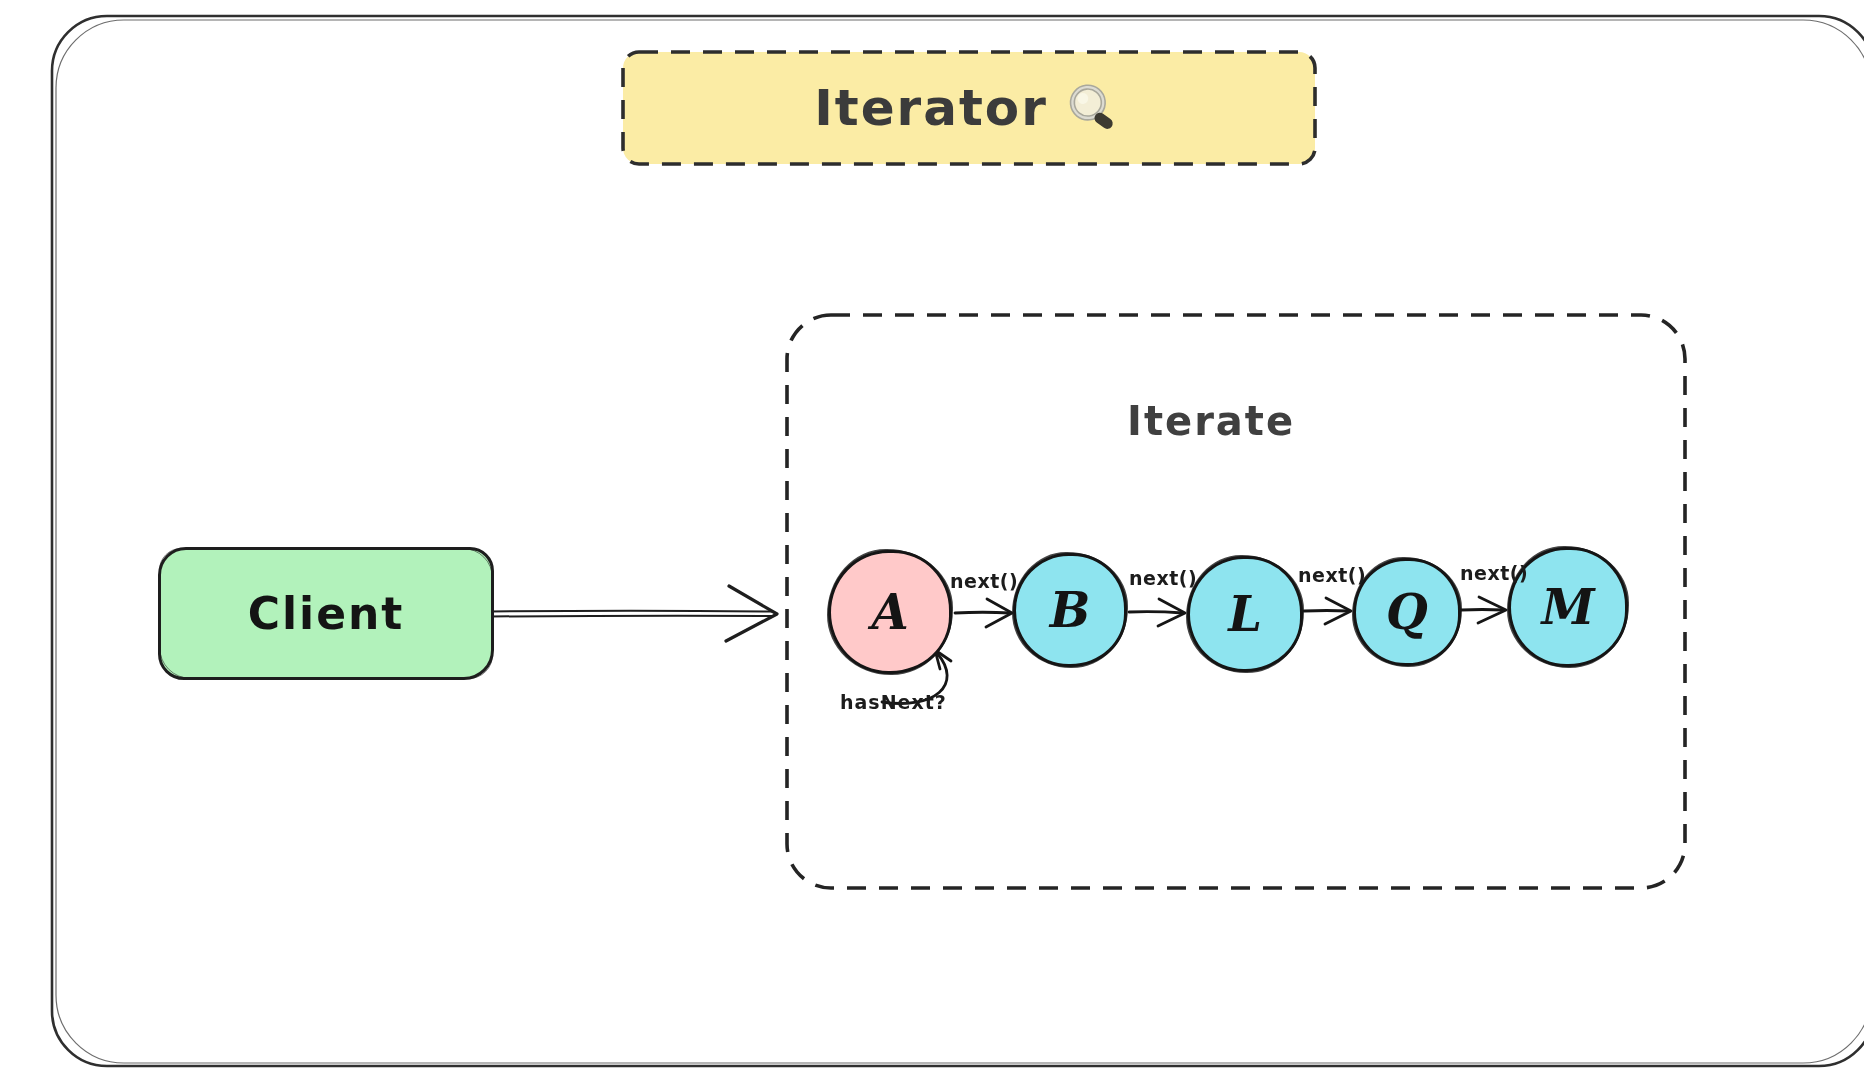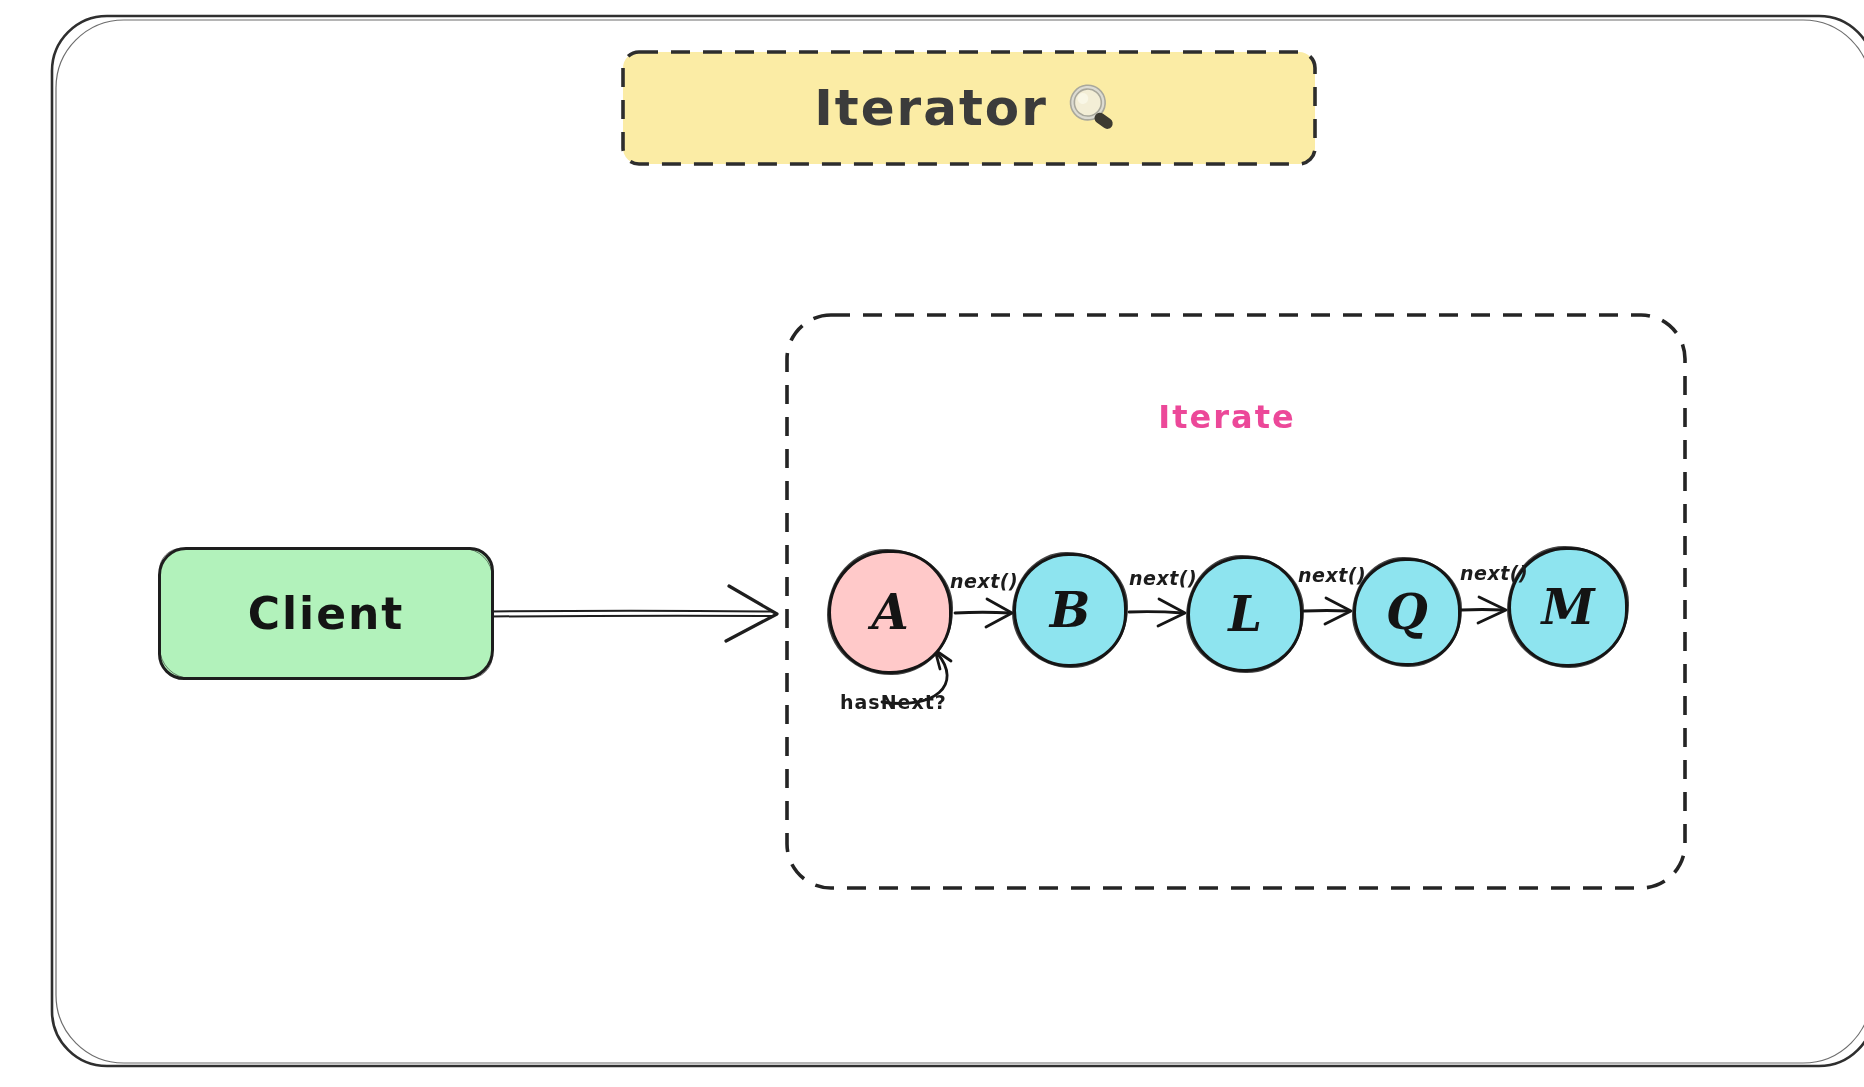--- a/index.html
+++ b/index.html
@@ -36,21 +36,21 @@
   .client-box::after{
     content:'';position:absolute;inset:-2px;
     border:1.6px solid #1e1e1e;border-radius:22px 30px 24px 32px;
     opacity:.55;pointer-events:none;
   }
   .client-label{font-size:44px;font-weight:700;color:#141414;letter-spacing:2px;}
 
   
   .iterate-label{
     position:absolute;left:1097px;top:398px;width:200px;
-    text-align:center;font-size:32px;font-weight:600;color:#ec4899;letter-spacing:2px;
+    font-size:40px;font-weight:600;color:#404040;letter-spacing:2px;
   }
 
   
   .node{
     position:absolute;
     border:3px solid #151515;
     border-radius:50% 49% 51% 50% / 52% 50% 48% 51%;
     display:flex;align-items:center;justify-content:center;
     box-sizing:border-box;
   }
@@ -64,21 +64,21 @@
   .node-cyan{background:#8EE4EF;}
   .node-letter{
     font-family:"DejaVu Serif", serif;
     font-style:italic;font-weight:700;
     font-size:48px;color:#141414;line-height:1;
   }
 
   
   .edge-label{
     position:absolute;font-size:19px;font-weight:600;color:#1c1c1c;
-    letter-spacing:.5px;white-space:nowrap;font-style:italic;
+    letter-spacing:.5px;white-space:nowrap;
   }
   .loop-label{
     position:absolute;left:810px;top:691px;
     font-size:19px;font-weight:600;color:#1c1c1c;letter-spacing:1px;
   }
 </style>
 </head>
 <body>
 
 <div class="canvas">

